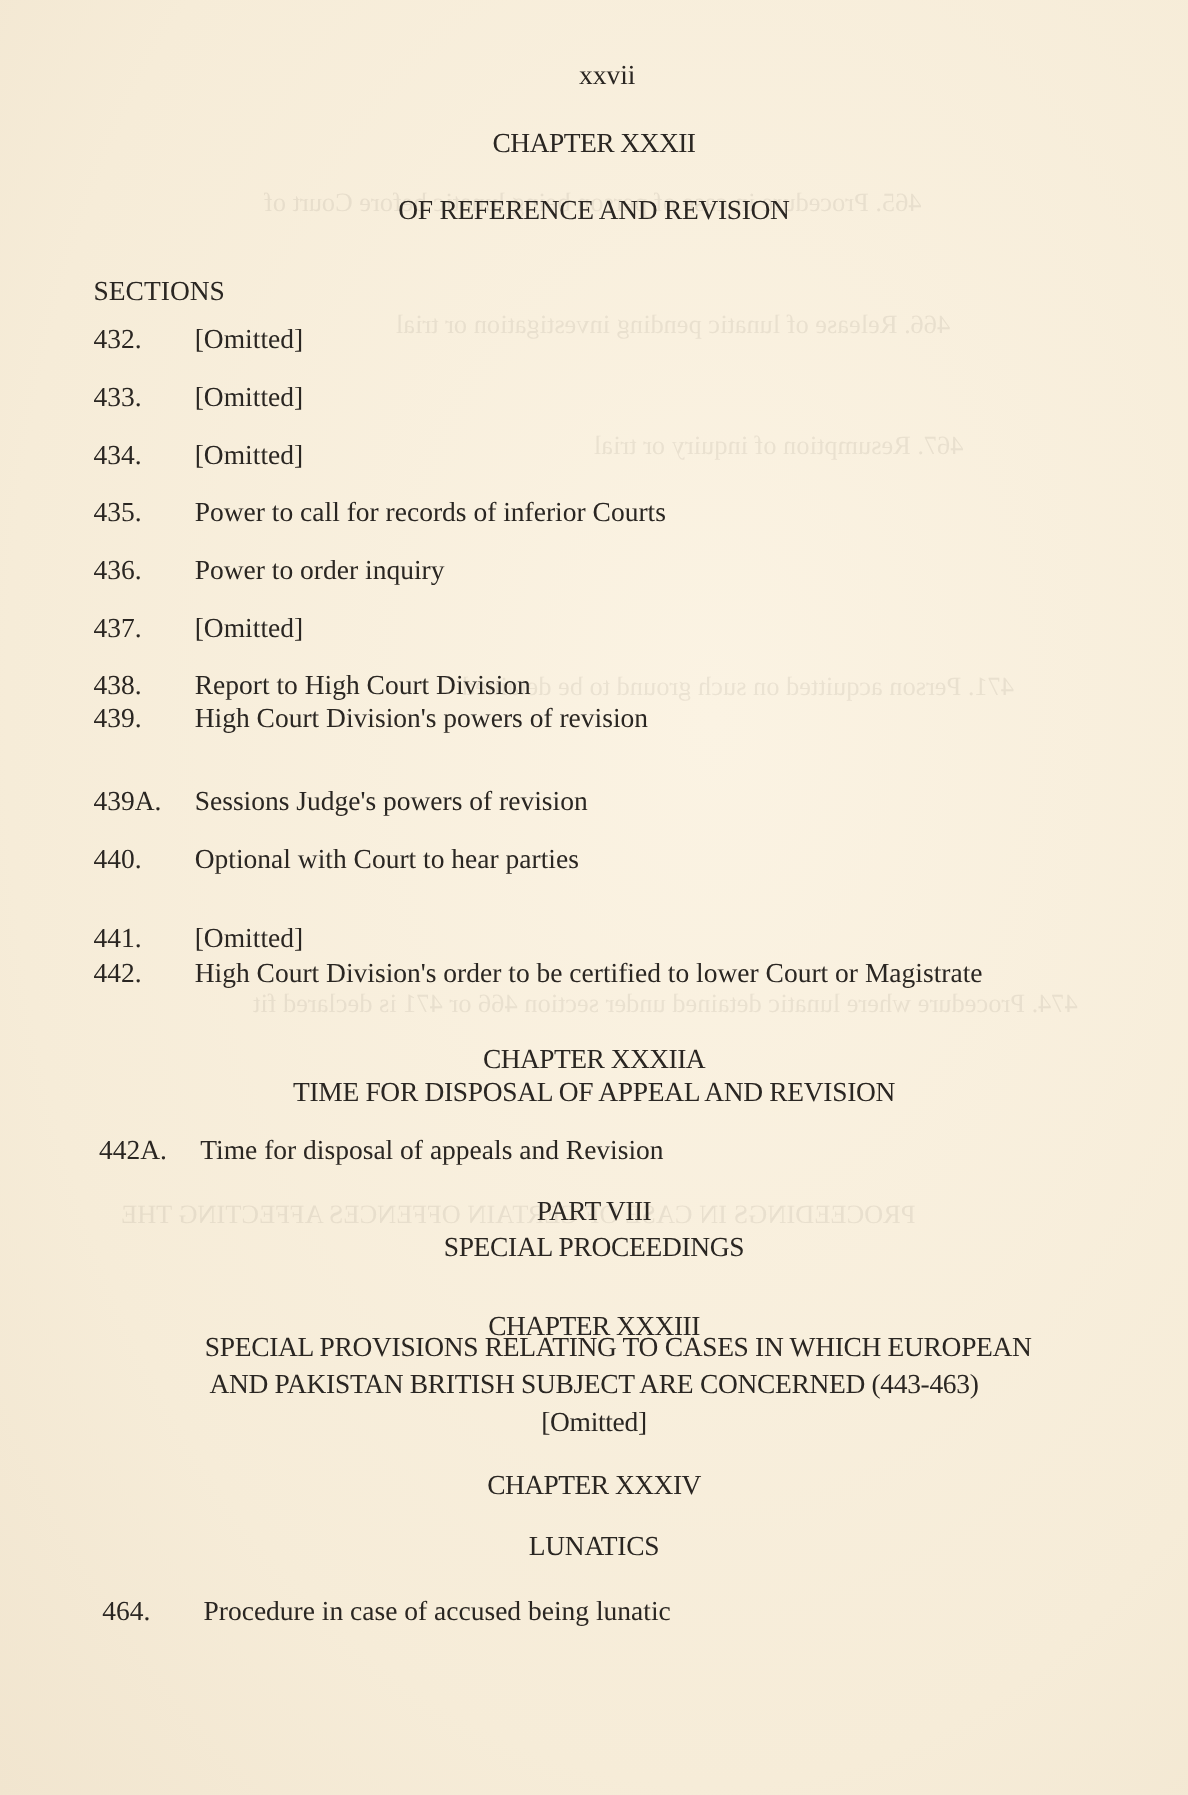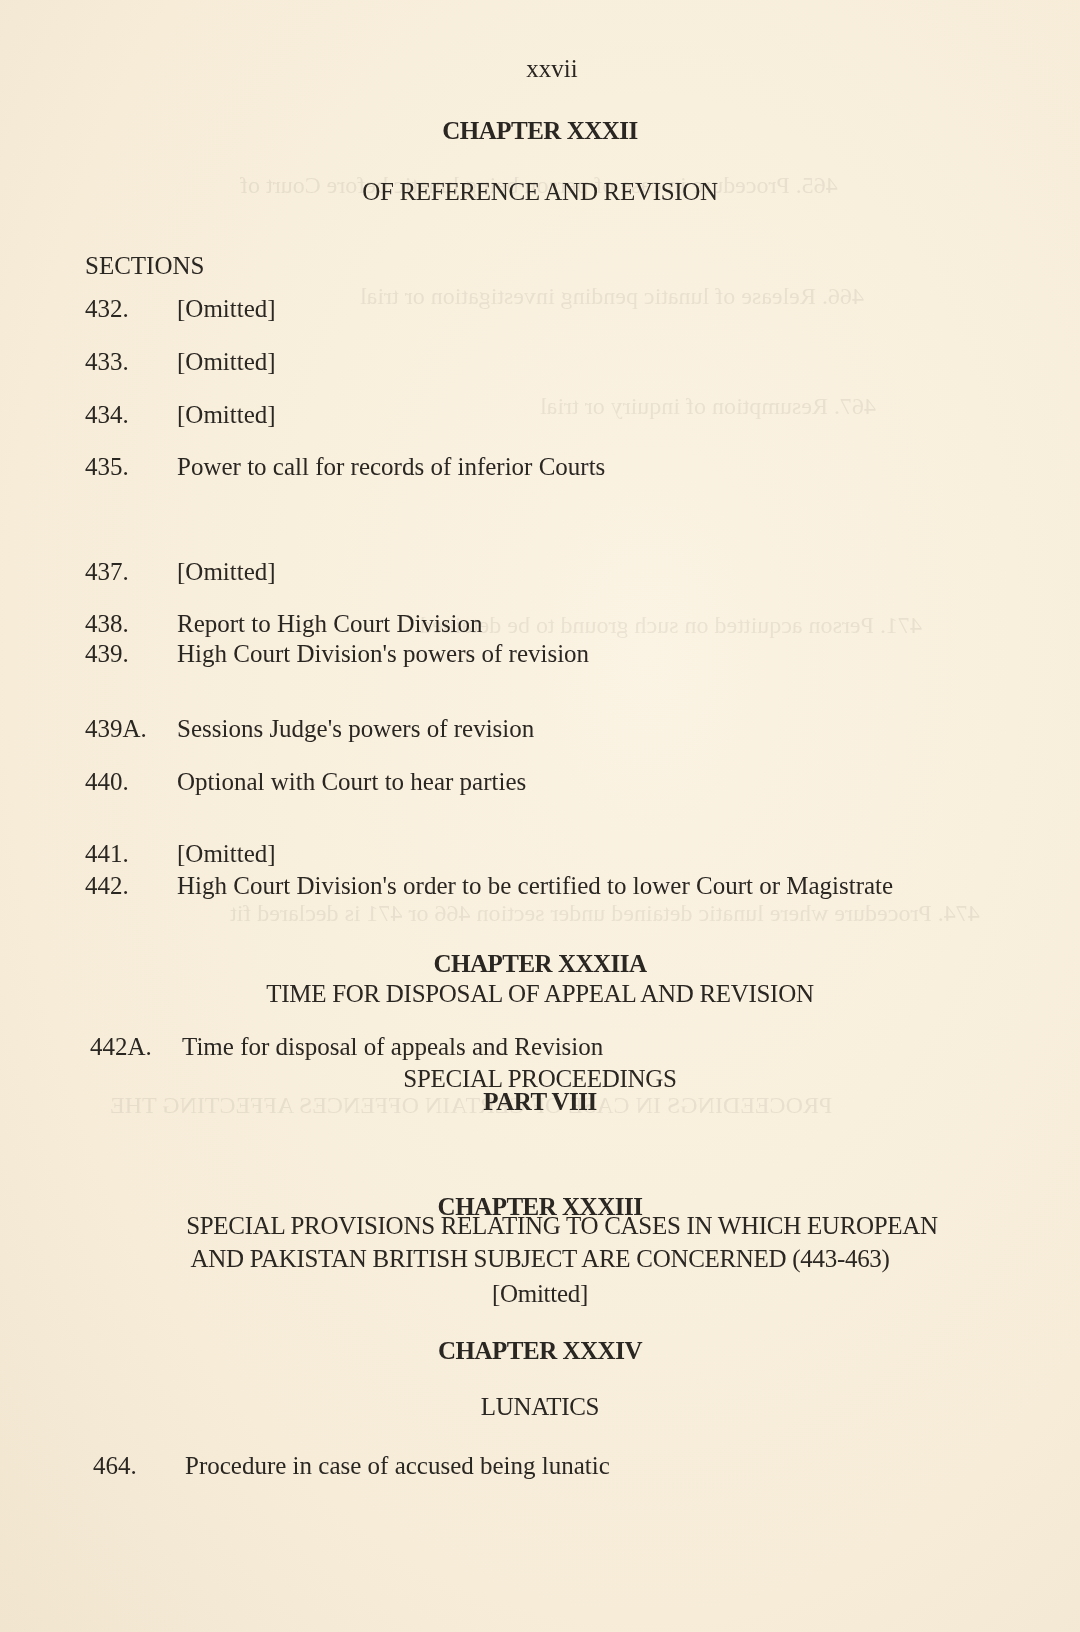--- a/index.html
+++ b/index.html
@@ -7,21 +7,21 @@
     width: 1080px; height: 1632px; overflow: hidden;
     background: #f8efdc;
     background-image: radial-gradient(ellipse at 60% 40%, #fbf3e3 0%, #f6ecd8 70%, #f1e5cf 100%);
     font-family: "Liberation Serif", "DejaVu Serif", serif;
     color: #2a2622;
     position: relative;
   }
   .page { position: absolute; left: 0; top: 0; width: 1080px; height: 1632px; }
   .center { position: absolute; left: 0; width: 1080px; text-align: center; white-space: nowrap; }
   .pagenum { top: 55px; font-size: 25px; left: 12px; }
-  .chap { font-size: 25px; font-weight: bold; letter-spacing: -0.5px; }
+  .chap { font-size: 25px; font-weight: normal; letter-spacing: -0.5px; }
   .title { font-size: 25px; letter-spacing: -0.3px; }
   .sections-label { position: absolute; left: 85px; top: 252px; font-size: 25px; }
   .row { position: absolute; left: 85px; font-size: 25px; white-space: nowrap; }
   .row .num { display: inline-block; width: 92px; }
   .row .text { display: inline-block; }
   .ghost { position: absolute; color: rgba(80,70,60,0.09); font-size: 24px; white-space: nowrap; transform: scaleX(-1); }
 </style>
 </head>
 <body>
 
@@ -37,34 +37,35 @@
   <div class="center pagenum">xxvii</div>
 
   <div class="center chap" style="top:117px;">CHAPTER XXXII</div>
   <div class="center title" style="top:178px;">OF REFERENCE AND REVISION</div>
   <div class="sections-label">SECTIONS</div>
 
   <div class="row" style="top:295px;"><span class="num">432.</span><span class="text">[Omitted]</span></div>
   <div class="row" style="top:348px;"><span class="num">433.</span><span class="text">[Omitted]</span></div>
   <div class="row" style="top:401px;"><span class="num">434.</span><span class="text">[Omitted]</span></div>
   <div class="row" style="top:453px;"><span class="num">435.</span><span class="text">Power to call for records of inferior Courts</span></div>
+  <div class="row" style="top:505px;"><span class="num">436.</span><span class="text">Power to order inquiry</span></div>
   <div class="row" style="top:558px;"><span class="num">437.</span><span class="text">[Omitted]</span></div>
   <div class="row" style="top:610px;"><span class="num">438.</span><span class="text">Report to High Court Division</span></div>
   <div class="row" style="top:640px;"><span class="num">439.</span><span class="text">High Court Division's powers of revision</span></div>
   <div class="row" style="top:715px;"><span class="num">439A.</span><span class="text">Sessions Judge's powers of revision</span></div>
   <div class="row" style="top:768px;"><span class="num">440.</span><span class="text">Optional with Court to hear parties</span></div>
   <div class="row" style="top:840px;"><span class="num">441.</span><span class="text">[Omitted]</span></div>
   <div class="row" style="top:872px;"><span class="num">442.</span><span class="text">High Court Division's order to be certified to lower Court or Magistrate</span></div>
 
   <div class="center chap" style="top:950px;">CHAPTER XXXIIA</div>
   <div class="center title" style="top:980px;">TIME FOR DISPOSAL OF APPEAL AND REVISION</div>
   <div class="row" style="top:1033px; left:90px;"><span class="num">442A.</span><span class="text">Time for disposal of appeals and Revision</span></div>
 
   <div class="center chap" style="top:1088px;">PART VIII</div>
-  <div class="center title" style="top:1065px;">SPECIAL PROCEEDINGS</div>
+  <div class="center title" style="top:1121px;">SPECIAL PROCEEDINGS</div>
 
   <div class="center chap" style="top:1155px;margin-top:38px;">CHAPTER XXXIII</div>
   <div class="center title" style="top:1212px;padding-left:22px;">SPECIAL PROVISIONS RELATING TO CASES IN WHICH EUROPEAN</div>
   <div class="center title" style="top:1245px;">AND PAKISTAN BRITISH SUBJECT ARE CONCERNED (443-463)</div>
   <div class="center title" style="top:1280px;">[Omitted]</div>
 
   <div class="center chap" style="top:1337px;">CHAPTER XXXIV</div>
   <div class="center title" style="top:1393px;">LUNATICS</div>
   <div class="row" style="top:1452px; left:93px;"><span class="num">464.</span><span class="text">Procedure in case of accused being lunatic</span></div>
 

